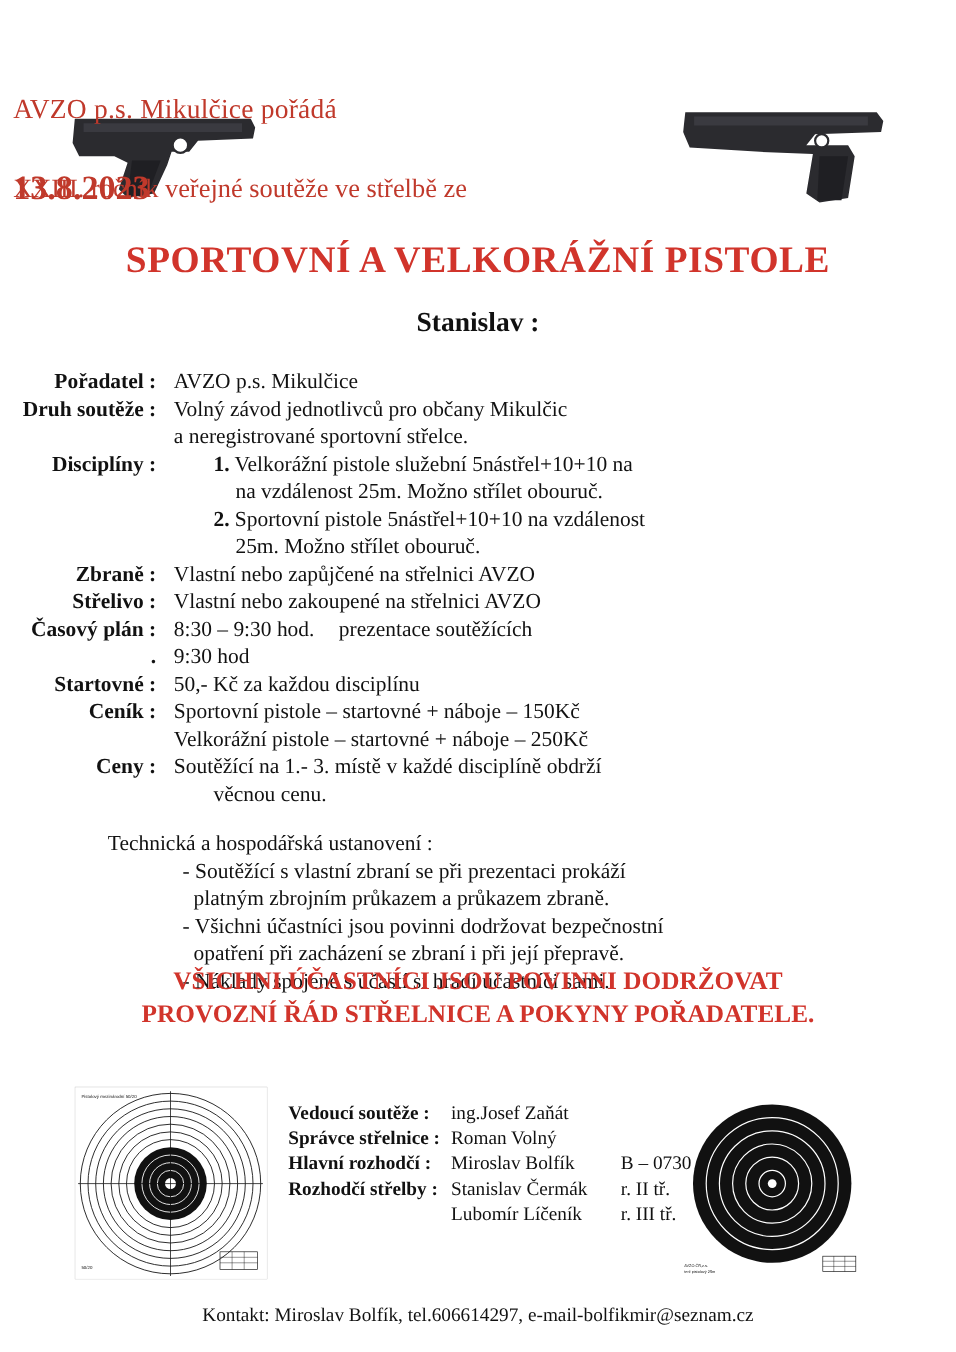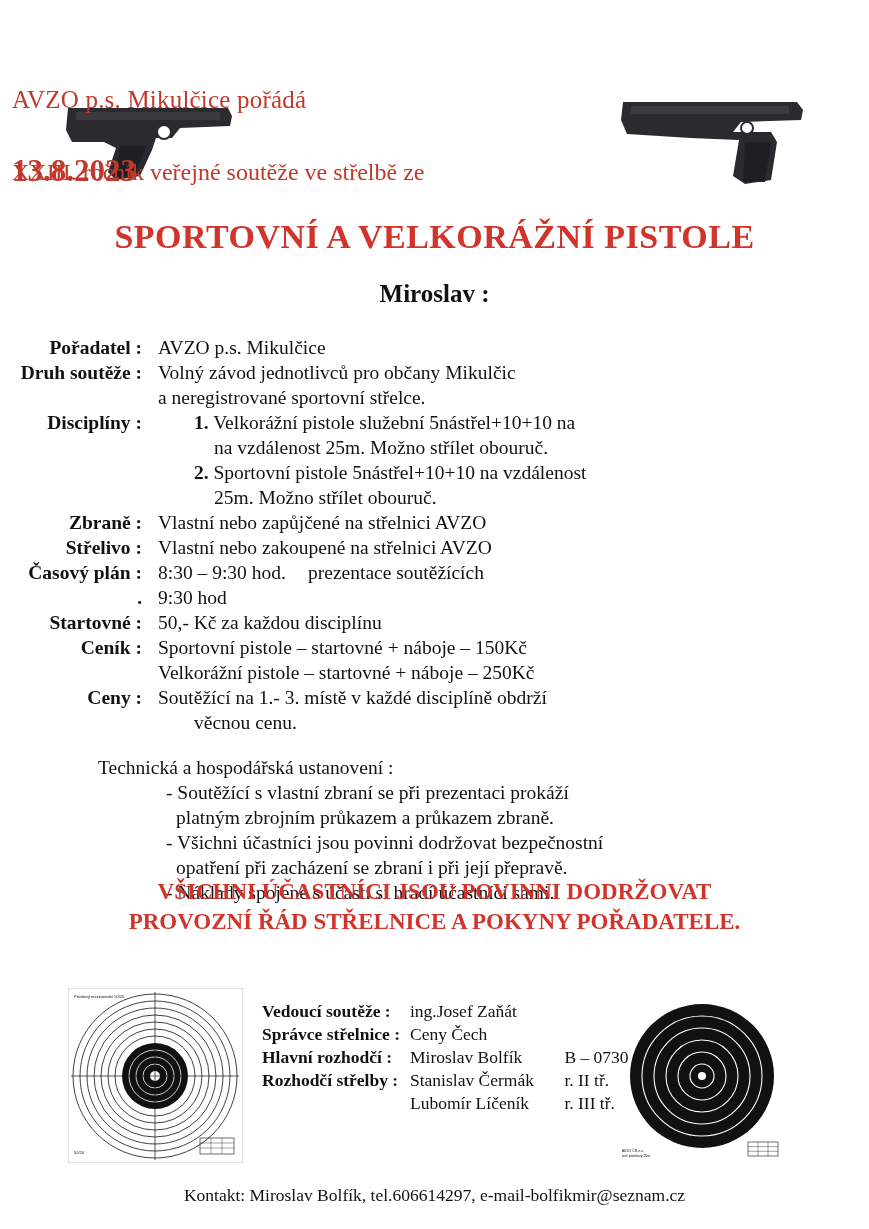--- a/index.html
+++ b/index.html
@@ -222,21 +222,21 @@
         <path d="M124 58 L150 58 L144 98 L122 98 Z" fill="#1f1f23"></path>
       </svg>
     </div>
 
     <div class="header-center h-line1">AVZO p.s. Mikulčice pořádá</div>
     <div class="header-center h-line2">13.8.2023</div>
     <div class="header-center h-line3">XXIII. ročník veřejné soutěže ve střelbě ze</div>
   </div>
 
   <div class="title">SPORTOVNÍ A VELKORÁŽNÍ PISTOLE</div>
-  <div class="subtitle">Miroslav :</div>
+  <div class="subtitle">Stanislav :</div>
 
   <div class="content">
 
     <div class="row">
       <div class="lbl">Pořadatel :</div>
       <div class="val">AVZO p.s. Mikulčice</div>
     </div>
 
     <div class="row">
       <div class="lbl">Druh soutěže :</div>
@@ -399,21 +399,21 @@
     <div class="off-row">
       <div class="off-lbl">Vedoucí soutěže :</div>
       <div class="off-val">
         <span class="col2">ing.Josef Zaňát</span>
         <span></span>
       </div>
     </div>
     <div class="off-row">
       <div class="off-lbl">Správce střelnice :</div>
       <div class="off-val">
-        <span class="col2">Ceny Čech</span>
+        <span class="col2">Roman Volný</span>
         <span></span>
       </div>
     </div>
     <div class="off-row">
       <div class="off-lbl">Hlavní rozhodčí :</div>
       <div class="off-val">
         <span class="col2">Miroslav Bolfík</span>
         <span>B – 0730</span>
       </div>
     </div>

